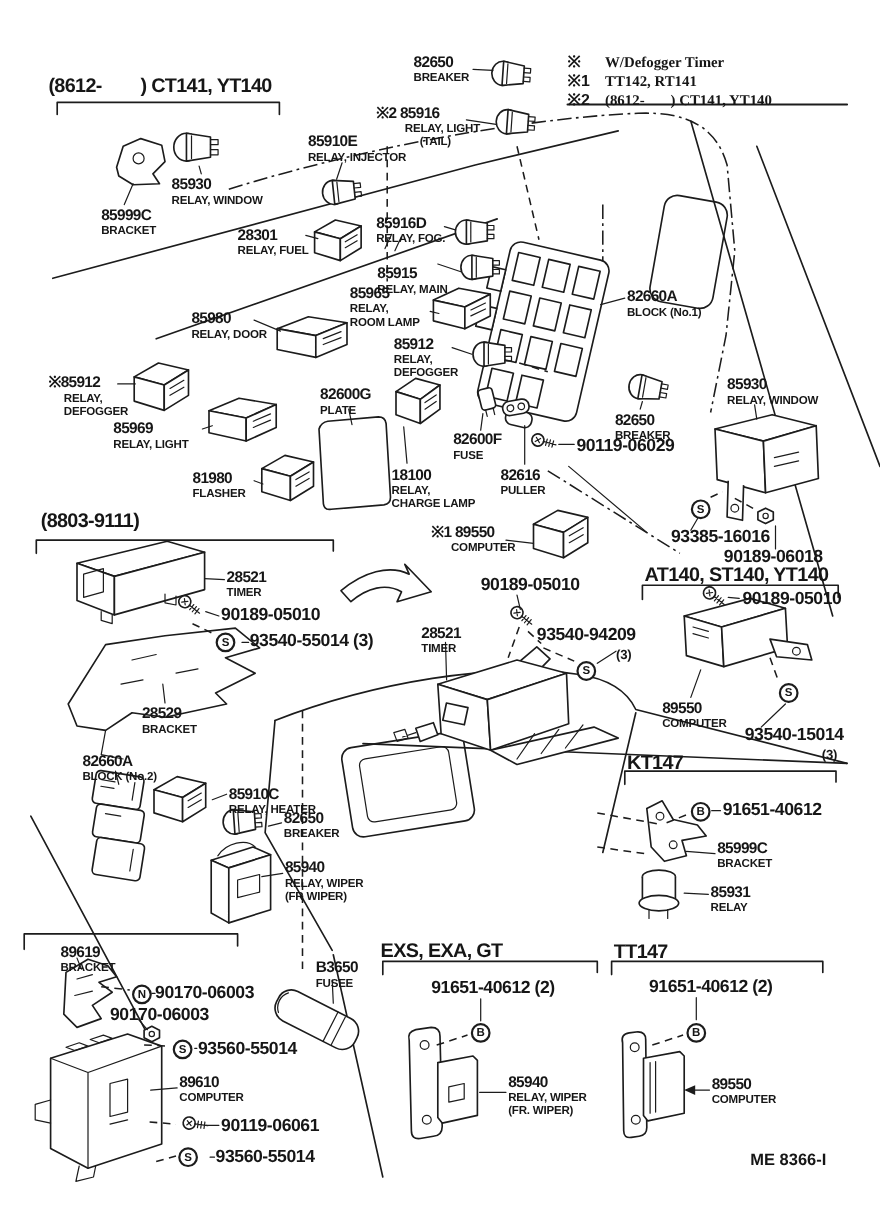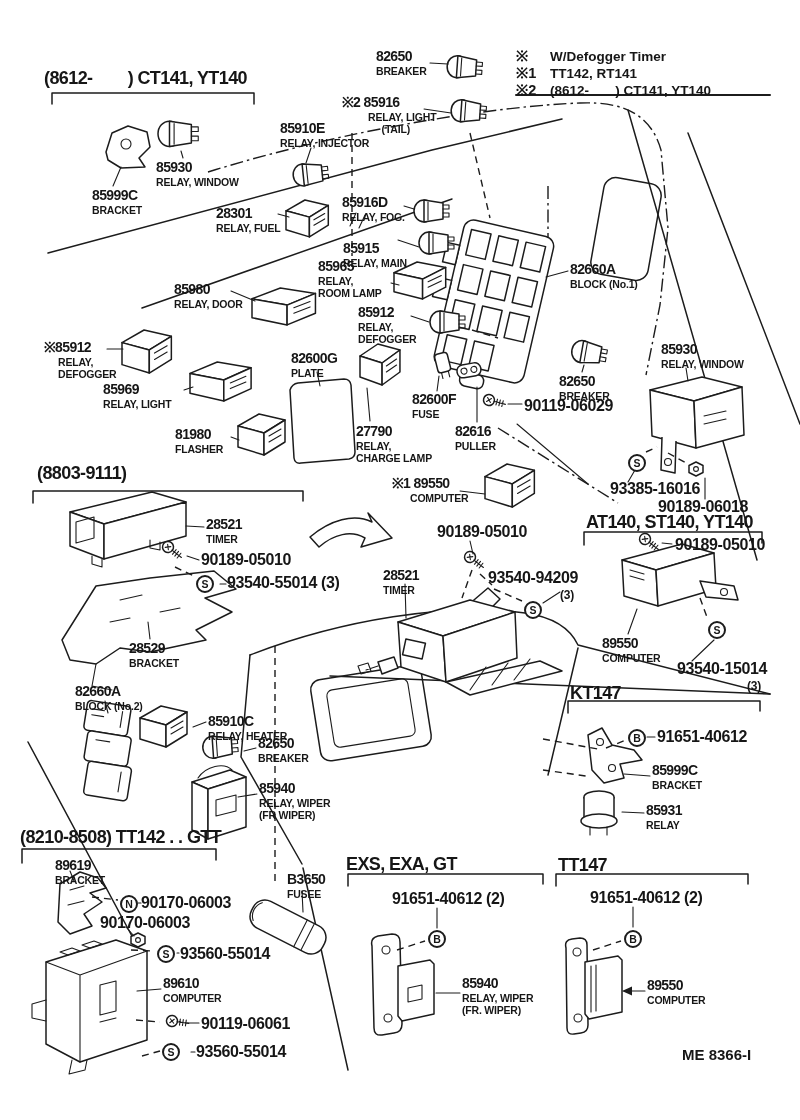--- a/index.html
+++ b/index.html
@@ -15,21 +15,21 @@
   .pn{font-weight:bold;font-size:14px;letter-spacing:-0.6px;white-space:pre;}
   .sm .pn{font-size:16px;letter-spacing:-0.4px;text-align:right;}
   .pd{font-weight:bold;font-size:10.5px;line-height:1.18;margin-top:2px;white-space:pre-line;letter-spacing:-0.2px;}
   .hdr{position:absolute;z-index:2;font-weight:bold;font-size:18px;letter-spacing:-0.6px;white-space:pre;}
   .circ{position:absolute;z-index:3;width:14px;height:14px;border:2px solid #1c1c1c;border-radius:50%;
         background:#fff;display:flex;align-items:center;justify-content:center;
         font-size:10.5px;font-weight:bold;}
   .legend{position:absolute;left:516px;top:45px;z-index:2;}
   .legend-row{display:flex;align-items:baseline;height:17px;}
   .legend-mark{width:34px;font-weight:bold;font-size:14.5px;white-space:pre;}
-  .legend-text{font-weight:bold;font-size:13.5px;white-space:pre;}
+  .legend-text{font-weight:bold;font-size:13.5px;white-space:pre;font-family:Liberation Serif, serif;}
   .footer{position:absolute;left:682px;top:1046px;z-index:2;font-weight:bold;font-size:15px;}
 </style>
 </head>
 <body>
 
 <div id="canvas">
 
 <svg class="art" width="800" height="1120" viewBox="0 0 800 1120">
   <defs>
     <g id="can">
@@ -253,21 +253,20 @@
   <div class="legend-row">
         <span class="legend-mark">※2</span>
         <span class="legend-text">(8612-&nbsp;&nbsp;&nbsp;&nbsp;&nbsp;&nbsp;&nbsp;) CT141, YT140</span>
       </div>
 </div>
 
 <div class="hdr" style="left:44px;top:68px">(8612-&nbsp;&nbsp;&nbsp;&nbsp;&nbsp;&nbsp;&nbsp;&nbsp;) CT141, YT140</div>
 <div class="hdr" style="left:37px;top:463px">(8803-9111)</div>
 <div class="hdr" style="left:586px;top:512px">AT140, ST140, YT140</div>
 <div class="hdr" style="left:570px;top:683px">KT147</div>
-<div class="hdr" style="left:20px;top:827px">(8210-8508) TT142 . . GTT</div>
 <div class="hdr" style="left:346px;top:854px">EXS, EXA, GT</div>
 <div class="hdr" style="left:558px;top:855px">TT147</div>
 
 <div class="lbl" style="left:376px;top:49px">
       <div class="pn">82650</div>
       <div class="pd">BREAKER</div>
     </div>
 <div class="lbl" style="left:342px;top:95px">
       <div class="pn">※2 85916</div>
       <div class="pd" style="margin-left:26px">RELAY, LIGHT
@@ -342,21 +341,21 @@
     </div>
 <div class="lbl sm" style="left:524px;top:398px">
       <div class="pn">90119-06029</div>
       <div class="pd"></div>
     </div>
 <div class="lbl" style="left:175px;top:427px">
       <div class="pn">81980</div>
       <div class="pd">FLASHER</div>
     </div>
 <div class="lbl" style="left:356px;top:424px">
-      <div class="pn">27790</div>
+      <div class="pn">18100</div>
       <div class="pd">RELAY,
 CHARGE LAMP</div>
     </div>
 <div class="lbl" style="left:455px;top:424px">
       <div class="pn">82616</div>
       <div class="pd">PULLER</div>
     </div>
 <div class="lbl" style="left:392px;top:476px">
       <div class="pn">※1 89550</div>
       <div class="pd" style="margin-left:18px">COMPUTER</div>

